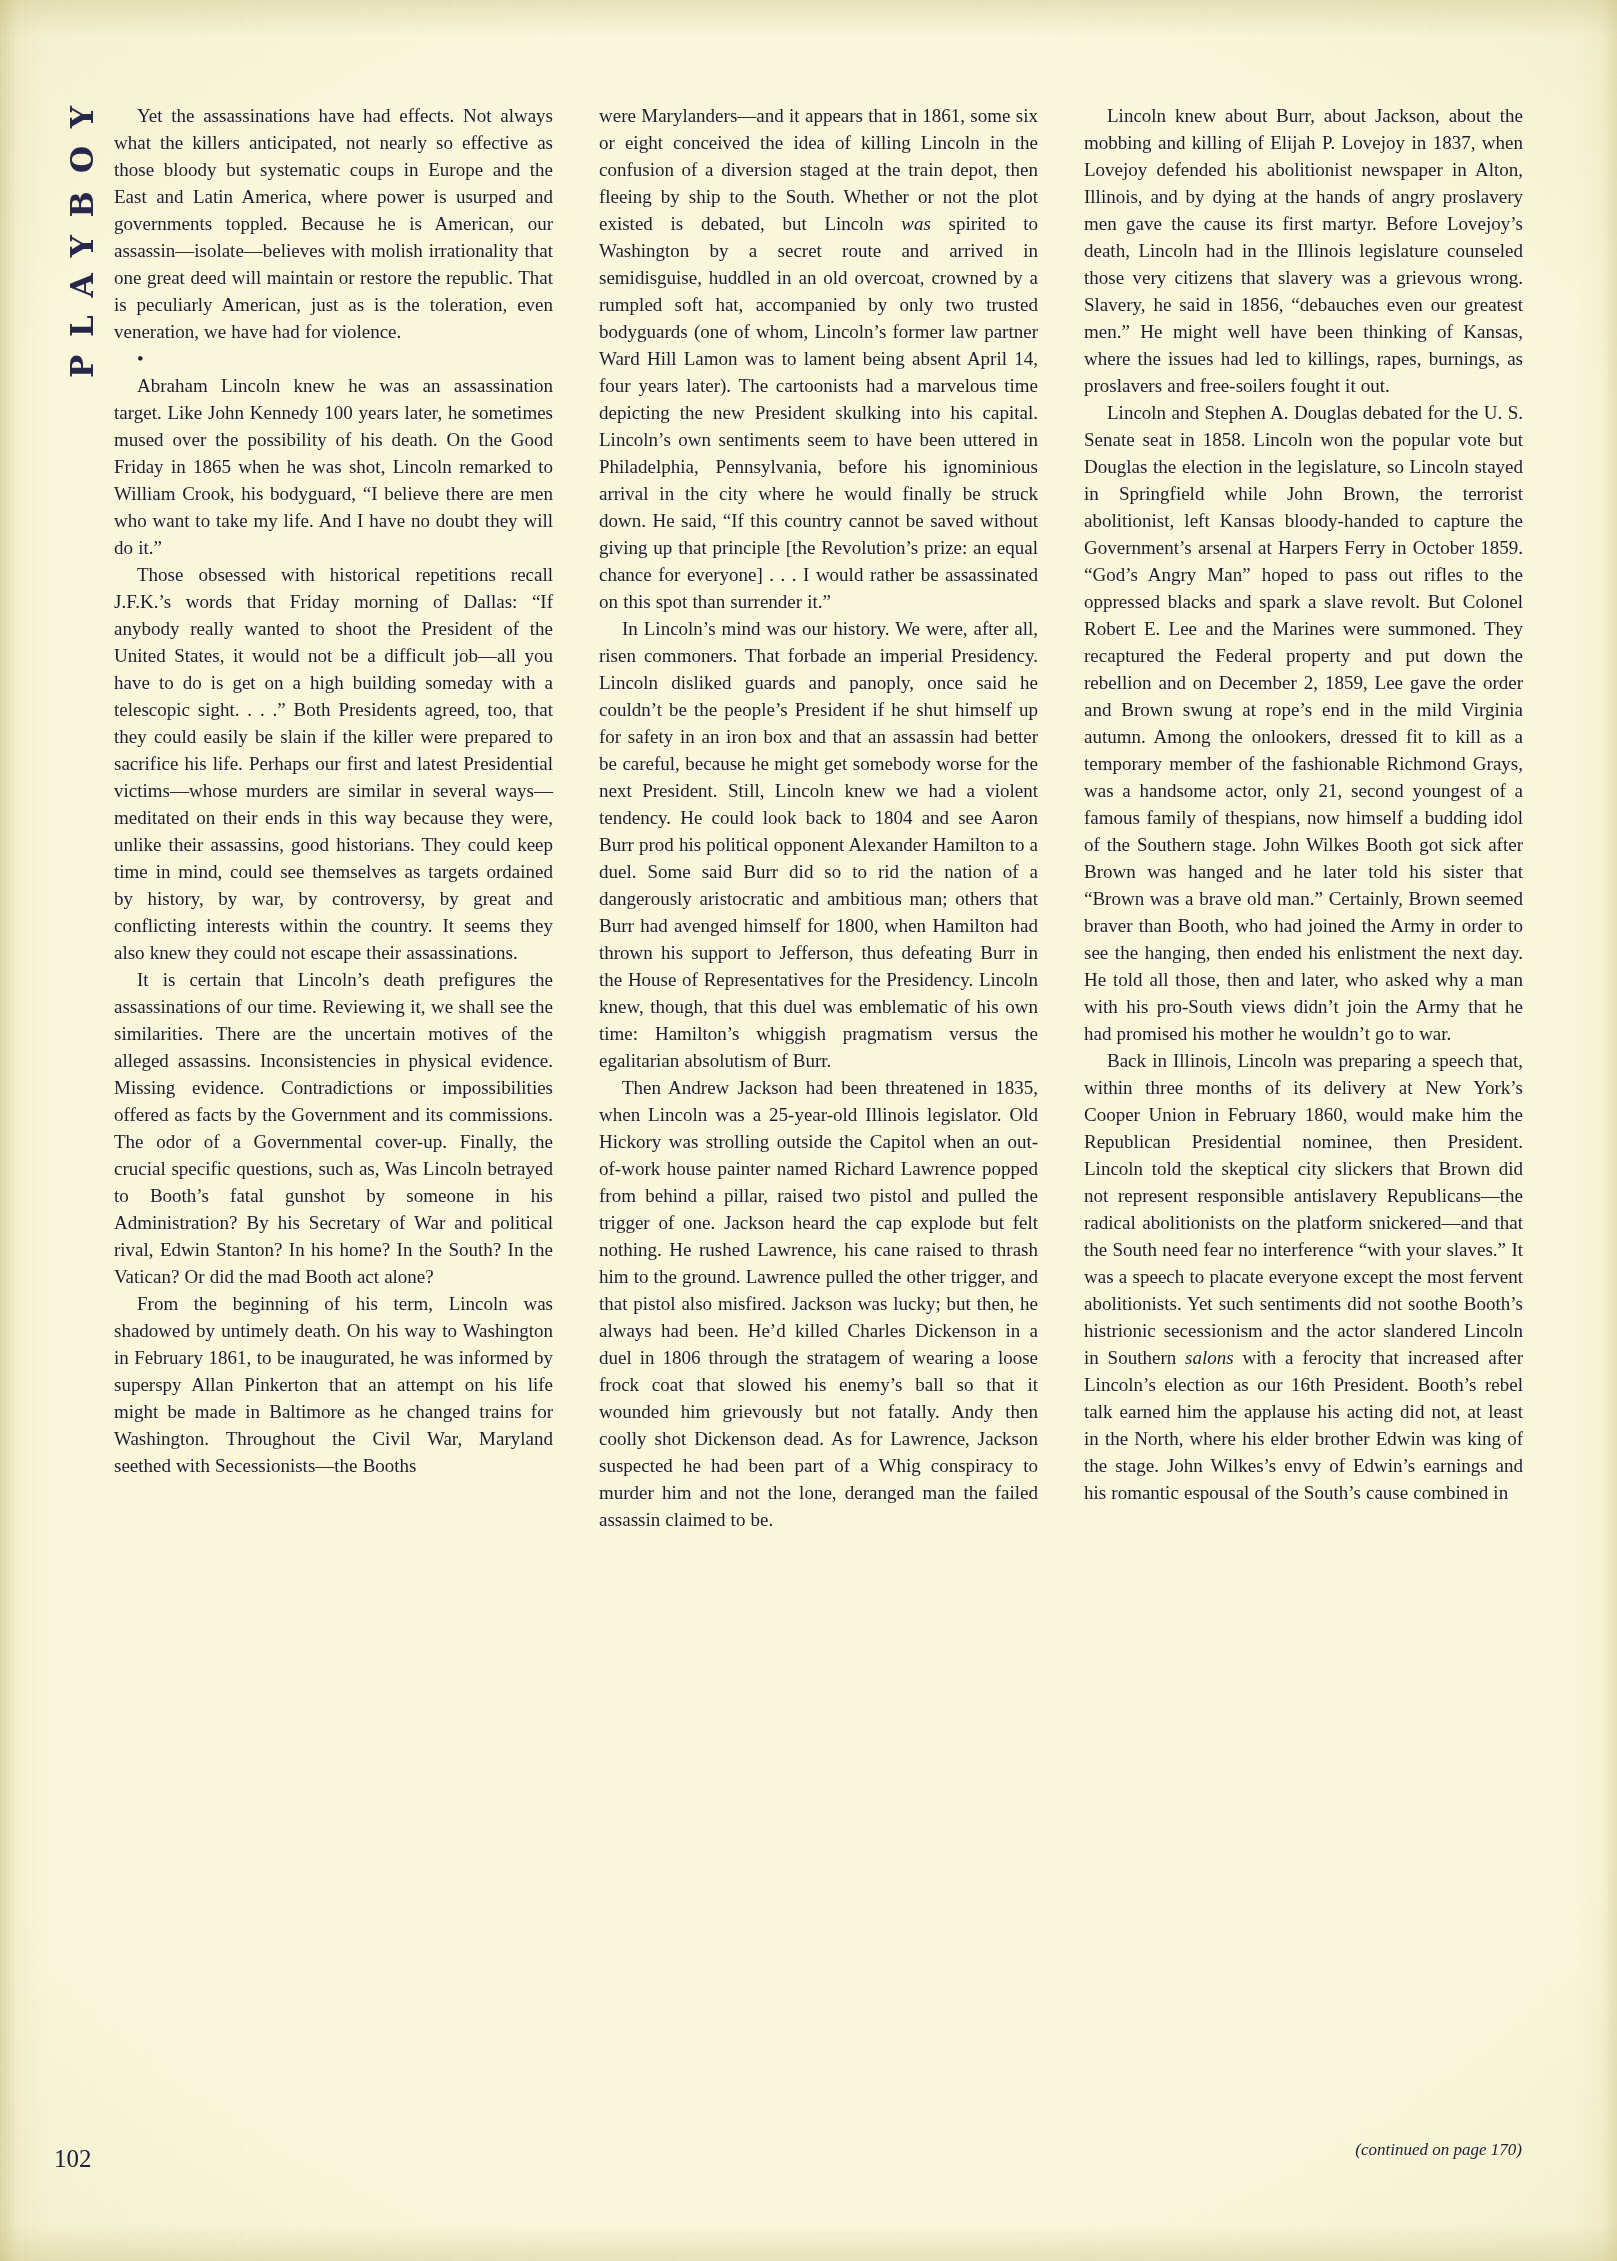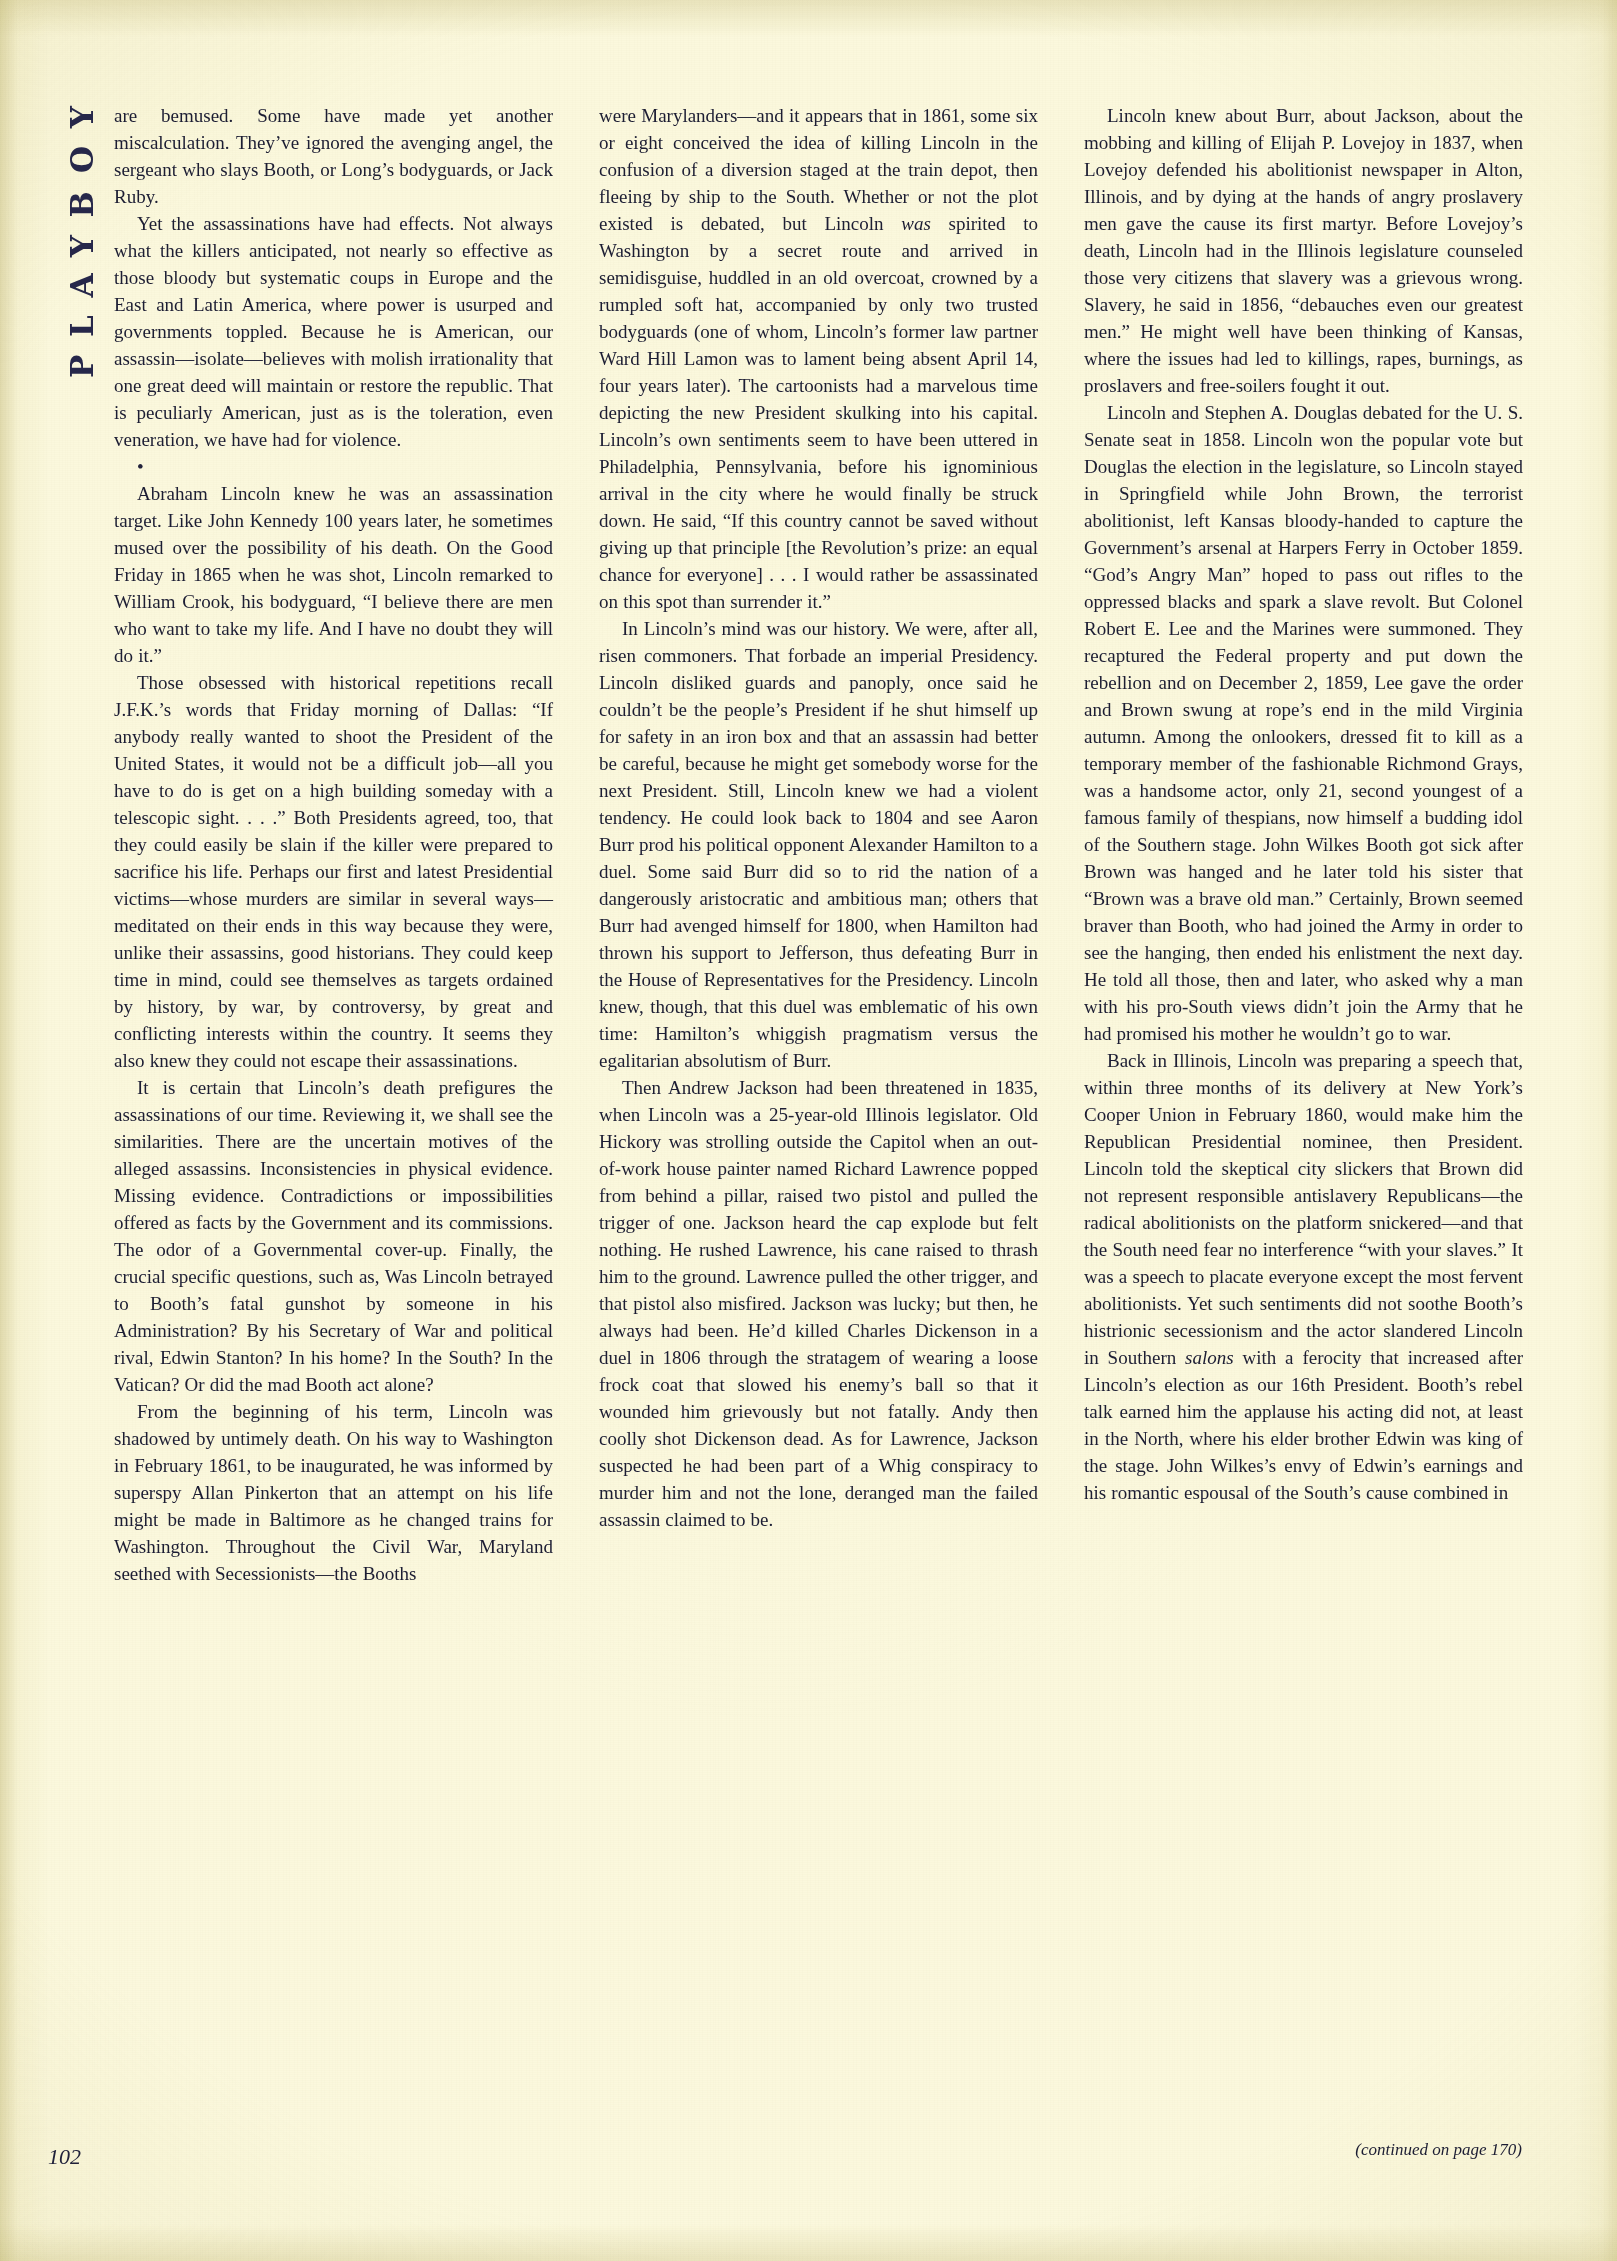--- a/index.html
+++ b/index.html
@@ -100,26 +100,25 @@
     font-size: 19px;
     line-height: 27px;
     margin: 2.7px 0 4.1px 0;
     color: #22233c;
     text-indent: 0;
   }
 
   
   #folio {
     position: absolute;
-    left: 48px;
+    left: 54px;
     top: 2146px;
-    font-size: 22px;
+    font-size: 25px;
     line-height: 1;
     color: #20213a;
-    font-style: italic;
   }
 
   
   #continued {
     position: absolute;
     right: 95px;
     top: 2141px;
     font-style: italic;
     font-size: 17px;
     line-height: 1;
@@ -133,21 +132,20 @@
 
   <div id="paper-texture"></div>
   <div id="paper-grain"></div>
 
   <div id="masthead">
     <span class="vertical-word">PLAYBOY</span>
   </div>
 
   <div id="columns">
       <div class="column">
-        <p class="no-indent"><span>are bemused. Some have made yet another miscalculation. They’ve ignored the avenging angel, the sergeant who slays Booth, or Long’s bodyguards, or Jack Ruby.</span></p>
         <p><span>Yet the assassinations have had effects. Not always what the killers anticipated, not nearly so effective as those bloody but systematic coups in Europe and the East and Latin America, where power is usurped and governments toppled. Because he is American, our assassin—isolate—believes with molish irrationality that one great deed will maintain or restore the republic. That is peculiarly American, just as is the toleration, even veneration, we have had for violence.</span></p>
         <p class="section-dot">•</p>
         <p><span>Abraham Lincoln knew he was an assassination target. Like John Kennedy 100 years later, he sometimes mused over the possibility of his death. On the Good Friday in 1865 when he was shot, Lincoln remarked to William Crook, his bodyguard, “I believe there are men who want to take my life. And I have no doubt they will do it.”</span></p>
         <p><span>Those obsessed with historical repetitions recall J.F.K.’s words that Friday morning of Dallas: “If anybody really wanted to shoot the President of the United States, it would not be a difficult job—all you have to do is get on a high building someday with a telescopic sight. . . .” Both Presidents agreed, too, that they could easily be slain if the killer were prepared to sacrifice his life. Perhaps our first and latest Presidential victims—whose murders are similar in several ways—meditated on their ends in this way because they were, unlike their assassins, good historians. They could keep time in mind, could see themselves as targets ordained by history, by war, by controversy, by great and conflicting interests within the country. It seems they also knew they could not escape their assassinations.</span></p>
         <p><span>It is certain that Lincoln’s death prefigures the assassinations of our time. Reviewing it, we shall see the similarities. There are the uncertain motives of the alleged assassins. Inconsistencies in physical evidence. Missing evidence. Contradictions or impossibilities offered as facts by the Government and its commissions. The odor of a Governmental cover-up. Finally, the crucial specific questions, such as, Was Lincoln betrayed to Booth’s fatal gunshot by someone in his Administration? By his Secretary of War and political rival, Edwin Stanton? In his home? In the South? In the Vatican? Or did the mad Booth act alone?</span></p>
         <p><span>From the beginning of his term, Lincoln was shadowed by untimely death. On his way to Washington in February 1861, to be inaugurated, he was informed by superspy Allan Pinkerton that an attempt on his life might be made in Baltimore as he changed trains for Washington. Throughout the Civil War, Maryland seethed with Secessionists—the Booths</span></p>
       </div>
       <div class="column">
         <p class="no-indent"><span>were Marylanders—and it appears that in 1861, some six or eight conceived the idea of killing Lincoln in the confusion of a diversion staged at the train depot, then fleeing by ship to the South. Whether or not the plot existed is debated, but Lincoln </span><em>was</em><span> spirited to Washington by a secret route and arrived in semidisguise, huddled in an old overcoat, crowned by a rumpled soft hat, accompanied by only two trusted bodyguards (one of whom, Lincoln’s former law partner Ward Hill Lamon was to lament being absent April 14, four years later). The cartoonists had a marvelous time depicting the new President skulking into his capital. Lincoln’s own sentiments seem to have been uttered in Philadelphia, Pennsylvania, before his ignominious arrival in the city where he would finally be struck down. He said, “If this country cannot be saved without giving up that principle [the Revolution’s prize: an equal chance for everyone] . . . I would rather be assassinated on this spot than surrender it.”</span></p>
         <p><span>In Lincoln’s mind was our history. We were, after all, risen commoners. That forbade an imperial Presidency. Lincoln disliked guards and panoply, once said he couldn’t be the people’s President if he shut himself up for safety in an iron box and that an assassin had better be careful, because he might get somebody worse for the next President. Still, Lincoln knew we had a violent tendency. He could look back to 1804 and see Aaron Burr prod his political opponent Alexander Hamilton to a duel. Some said Burr did so to rid the nation of a dangerously aristocratic and ambitious man; others that Burr had avenged himself for 1800, when Hamilton had thrown his support to Jefferson, thus defeating Burr in the House of Representatives for the Presidency. Lincoln knew, though, that this duel was emblematic of his own time: Hamilton’s whiggish pragmatism versus the egalitarian absolutism of Burr.</span></p>

